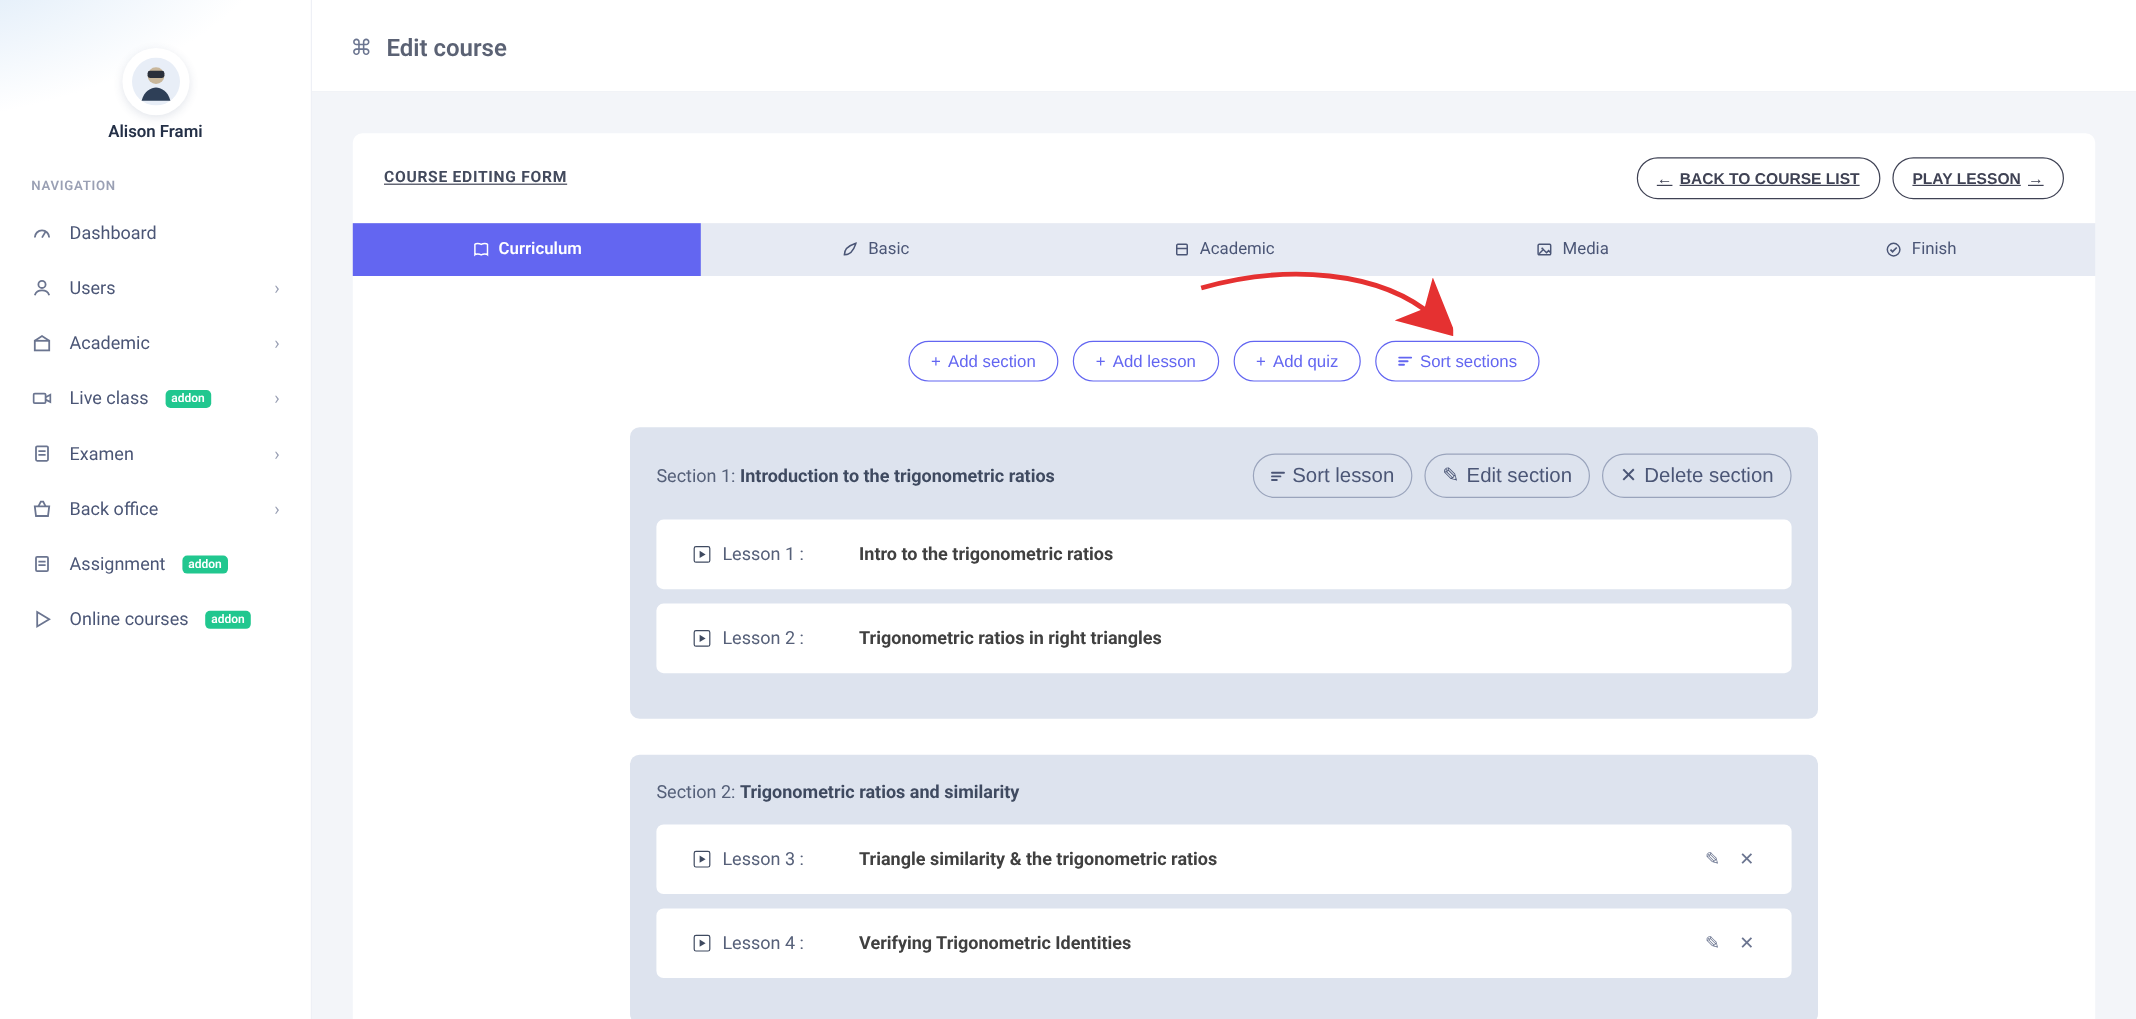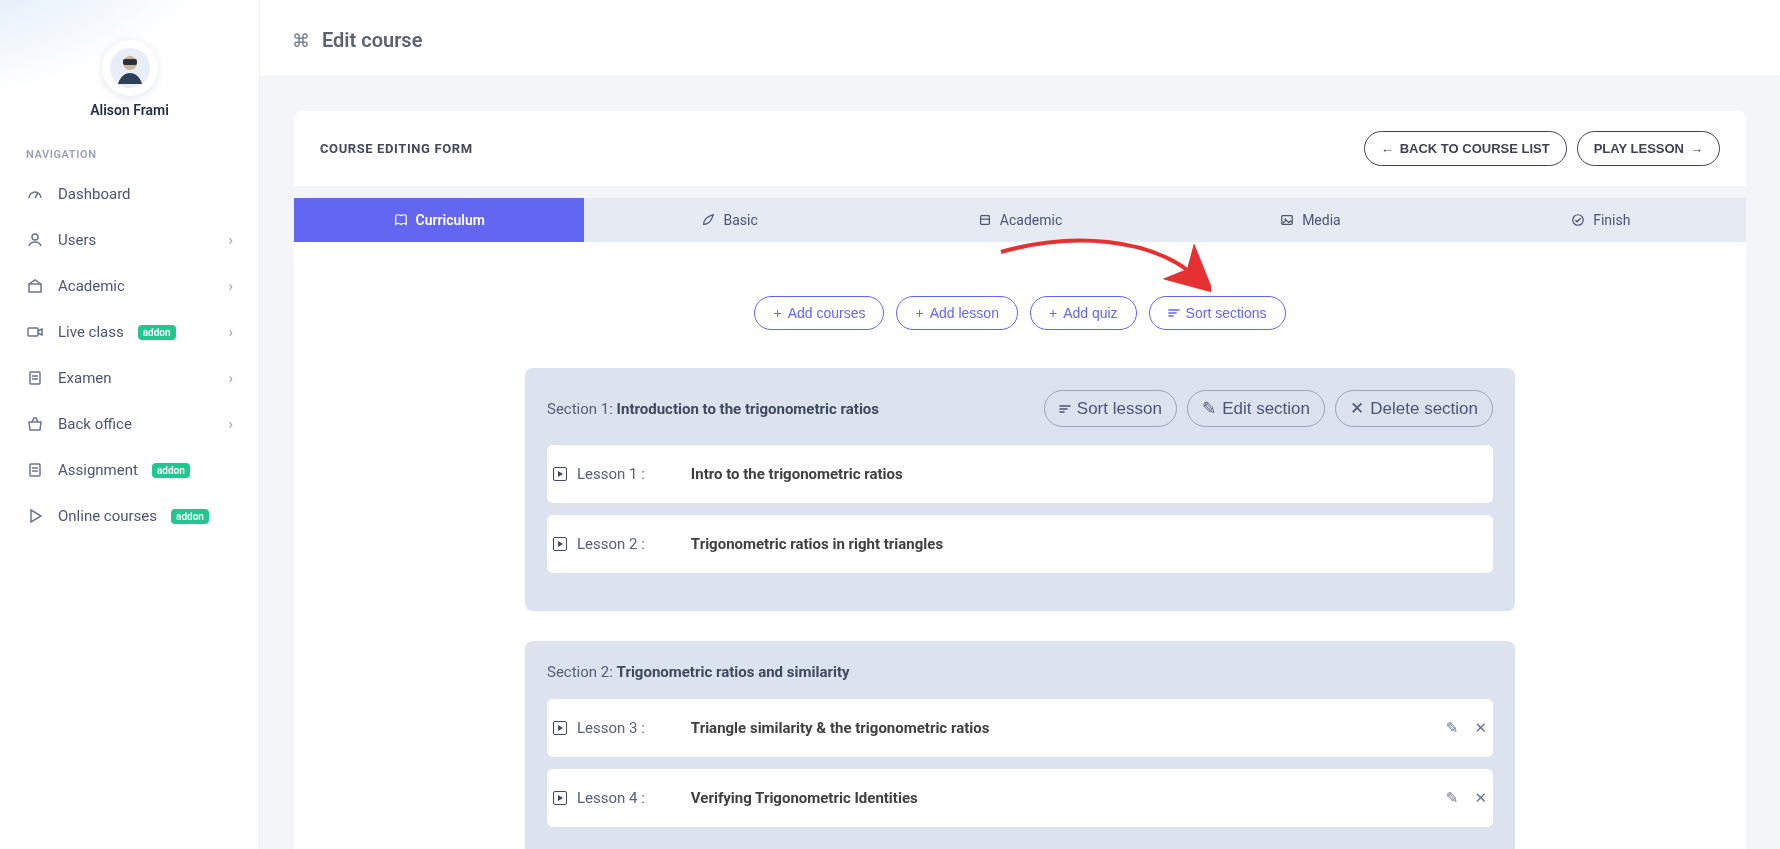--- a/index.html
+++ b/index.html
@@ -79,27 +79,28 @@
     padding: 28px 32px 24px 32px;
     display: flex;
     align-items: center;
     gap: 12px;
     border-bottom: 1px solid #eef0f6;
   }
   .page-title-icon { font-size: 18px; color:#6b7590;}
   .page-title { font-size: 20px; font-weight: 600; color:#5b6274;}
 
   .sub-header {
-    margin: 34px 34px 12px 34px;
+    margin: 34px 34px 0 34px;
     background:#fff;
     border-radius: 8px 8px 0 0;
     padding: 20px 26px;
     display:flex;
     align-items:center;
     justify-content: space-between;
+    text-decoration: underline;
   }
   .sub-title { font-weight:700; letter-spacing:0.6px; color:#434a5d; font-size:13px;}
   .sub-actions { display:flex; gap:10px; }
   .btn-outline-dark {
     border: 1px solid #3f4254;
     background: #fff;
     color:#3f4254;
     padding: 9px 16px;
     border-radius: 999px;
     font-size: 13px;
@@ -192,21 +193,21 @@
     padding:7px 14px;
     border-radius:999px;
     font-size:17px;
     display:flex; align-items:center; gap:6px;
     cursor:pointer;
   }
 
   .lesson-row {
     background:#fff;
     border-radius:6px;
-    padding:20px 6px;
+    padding:20px 31px;
     margin-bottom:12px;
     display:flex;
     align-items:center;
     gap:10px;
     font-size:15px;
     color:#566079;
   }
   .lesson-row strong { color:#404040; font-weight:700;margin-left:36px;}
   .lesson-row .row-actions { margin-left:auto; display:flex; gap:16px; color:#6b7590;}
   .row-actions span { cursor:pointer; }
@@ -404,21 +405,21 @@
           <marker id="ahead" markerWidth="12" markerHeight="12" refX="6" refY="6" orient="auto">
             <path d="M0,0 L12,6 L0,12 L3,6 Z" fill="#e53131"></path>
           </marker>
         </defs>
         <path d="M10,20 C80,0 160,5 205,45" stroke="#e53131" stroke-width="4" fill="none" marker-end="url(#ahead)"></path>
       </svg>
 
       <div class="action-row">
         <button class="btn-outline-primary">
           <span>+</span>
-          <span>Add courses</span>
+          <span>Add section</span>
         </button>
         <button class="btn-outline-primary">
           <span>+</span>
           <span>Add lesson</span>
         </button>
         <button class="btn-outline-primary">
           <span>+</span>
           <span>Add quiz</span>
         </button>
         <button class="btn-outline-primary">

